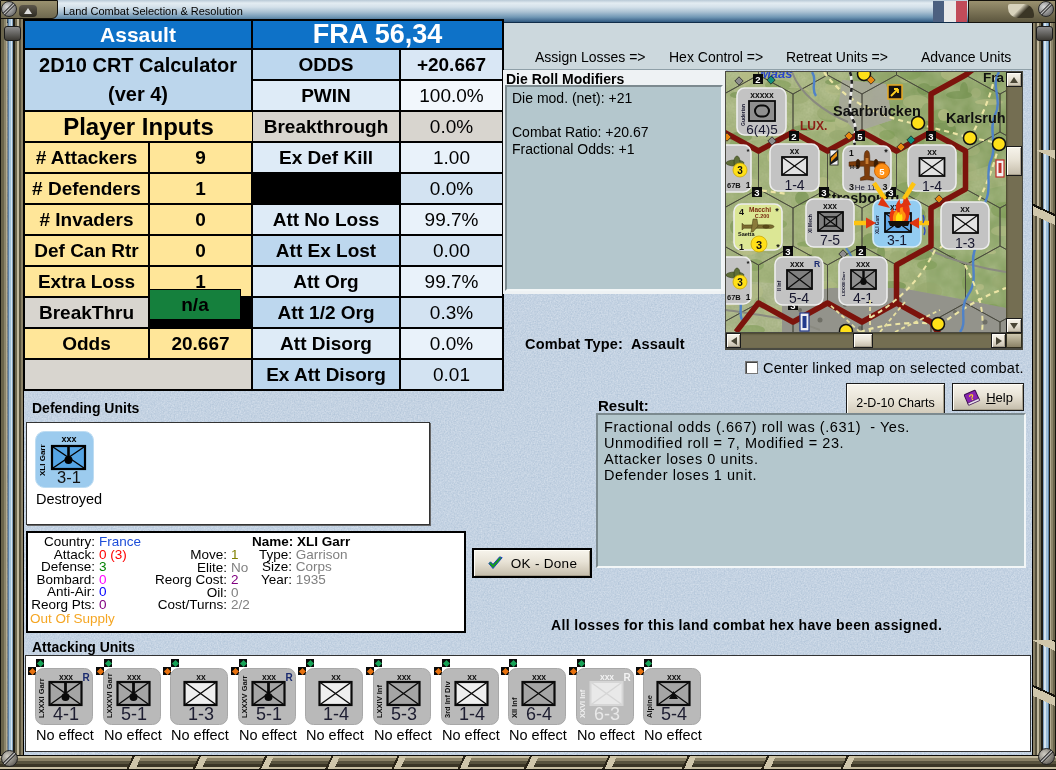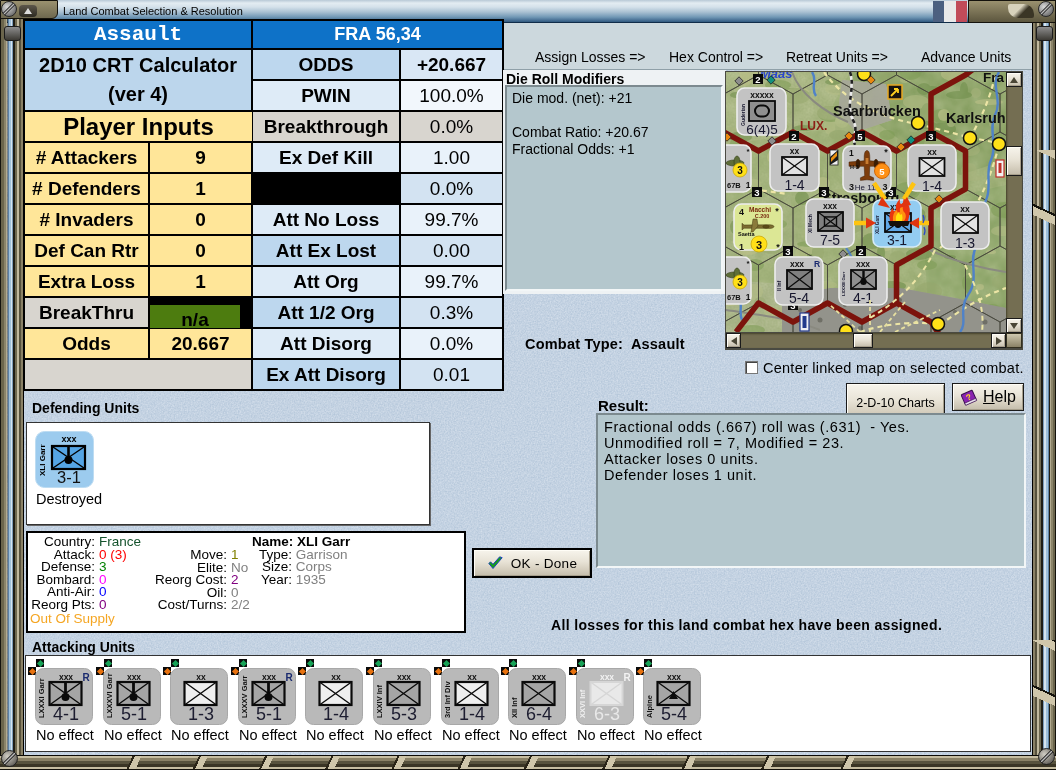--- a/index.html
+++ b/index.html
@@ -57,23 +57,23 @@
   <div class="abs" style="left:1038px;top:1px;width:16px;height:16px;border-radius:50%;background:linear-gradient(135deg, rgba(0,0,0,0) 40%, #2e2e2e 44%, #bdbdbd 50%, #2e2e2e 56%, rgba(0,0,0,0) 60%), radial-gradient(circle at 35% 35%, #d8d8d8, #8d8d8d 55%, #4c4c4c);border:1px solid #2a2a2a;box-sizing:border-box;"></div>
 
   <div class="abs" style="left:1036px;top:26px;width:15px;height:13px;background:linear-gradient(#8d8d8d,#3c3a34);border-radius:3px;border:1px solid #1c1c1c;"></div>
 
   <div class="abs" style="left:1px;top:750px;width:17px;height:17px;border-radius:50%;background:linear-gradient(135deg, rgba(0,0,0,0) 40%, #2e2e2e 44%, #bdbdbd 50%, #2e2e2e 56%, rgba(0,0,0,0) 60%), radial-gradient(circle at 35% 35%, #d0cdc4, #84817a 55%, #474440);border:1px solid #202020;box-sizing:border-box;"></div>
 
   <div class="abs" style="left:1038px;top:748px;width:17px;height:17px;border-radius:50%;background:linear-gradient(135deg, rgba(0,0,0,0) 40%, #2e2e2e 44%, #bdbdbd 50%, #2e2e2e 56%, rgba(0,0,0,0) 60%), radial-gradient(circle at 35% 35%, #d0cdc4, #84817a 55%, #474440);border:1px solid #202020;box-sizing:border-box;"></div>
 
   <div class="abs" style="left:23px;top:19px;width:481px;height:372px;background:#000;"></div>
 
-  <div class="cell" style="left:24px;top:20px;width:228px;height:29px;background:#0e72c8;color:#fff;font-size:21px;font-family:Liberation Mono, monospace;">Assault</div>
-
-  <div class="cell" style="left:252px;top:20px;width:251px;height:29px;background:#0e72c8;color:#fff;font-size:18px;">FRA 56,34</div>
+  <div class="cell" style="left:24px;top:20px;width:228px;height:29px;background:#0e72c8;color:#fff;font-size:21px;">Assault</div>
+
+  <div class="cell" style="left:252px;top:20px;width:251px;height:29px;background:#0e72c8;color:#fff;font-size:27px;">FRA 56,34</div>
 
   <div class="cell" style="left:24px;top:49px;width:228px;height:62px;background:#bcd6ec;font-size:20px;flex-direction:column;line-height:29px;">
       <div>2D10 CRT Calculator</div>
       <div>(ver 4)</div>
     </div>
 
   <div class="cell" style="left:252px;top:49px;width:148px;height:31px;background:#bdd7ee;font-size:19px;">ODDS</div>
   <div class="cell" style="left:400px;top:49px;width:103px;height:31px;background:#d9e7f5;font-size:19px;">+20.667</div>
 
   <div class="cell" style="left:252px;top:80px;width:148px;height:31px;background:#deebf7;font-size:19px;">PWIN</div>
@@ -102,21 +102,21 @@
   <div class="cell" style="left:149px;top:235px;width:103px;height:31px;background:#ffe699;font-size:19px;">0</div>
   <div class="cell" style="left:252px;top:235px;width:148px;height:31px;background:#bdd7ee;font-size:19px;">Att Ex Lost</div>
   <div class="cell" style="left:400px;top:235px;width:103px;height:31px;background:#d3e3f2;font-size:19px;font-weight:normal;">0.00</div>
 
   <div class="cell" style="left:24px;top:266px;width:125px;height:31px;background:#ffe699;font-size:19px;">Extra Loss</div>
   <div class="cell" style="left:149px;top:266px;width:103px;height:31px;background:#ffe699;font-size:19px;">1</div>
   <div class="cell" style="left:252px;top:266px;width:148px;height:31px;background:#deebf7;font-size:19px;">Att Org</div>
   <div class="cell" style="left:400px;top:266px;width:103px;height:31px;background:#e9f2fa;font-size:19px;font-weight:normal;">99.7%</div>
 
   <div class="cell" style="left:24px;top:297px;width:125px;height:31px;background:#d8d5cf;font-size:19px;">BreakThru</div>
-  <div class="cell" style="left:149px;top:304px;width:92px;height:31px;background:#4d7c0f;font-size:19px;">n/a</div>
+  <div class="cell" style="left:149px;top:289px;width:92px;height:31px;background:#15803d;font-size:19px;">n/a</div>
   <div class="cell" style="left:252px;top:297px;width:148px;height:31px;background:#bdd7ee;font-size:19px;">Att 1/2 Org</div>
   <div class="cell" style="left:400px;top:297px;width:103px;height:31px;background:#d3e3f2;font-size:19px;font-weight:normal;">0.3%</div>
 
   <div class="cell" style="left:24px;top:328px;width:125px;height:31px;background:#ffe699;font-size:19px;">Odds</div>
   <div class="cell" style="left:149px;top:328px;width:103px;height:31px;background:#ffe699;font-size:19px;">20.667</div>
   <div class="cell" style="left:252px;top:328px;width:148px;height:31px;background:#deebf7;font-size:19px;">Att Disorg</div>
   <div class="cell" style="left:400px;top:328px;width:103px;height:31px;background:#e9f2fa;font-size:19px;font-weight:normal;">0.0%</div>
 
   <div class="cell" style="left:24px;top:359px;width:228px;height:31px;background:#d8d5cf;"></div>
 
@@ -636,21 +636,21 @@
   <div class="btn" style="left:846px;top:383px;width:99px;height:39px;font-size:12.5px;">2-D-10 Charts</div>
 
   <div class="btn" style="left:952px;top:383px;width:72px;height:28px;font-size:14px;">
     <svg width="18" height="17" viewBox="0 0 18 17" style="margin-right:5px;">
         <g transform="rotate(-24 9 9)">
           <rect x="3" y="3" width="12" height="11" rx="1" fill="#8a24b0" stroke="#3a0d50" stroke-width="1"></rect>
           <rect x="3" y="12" width="12" height="2.4" fill="#e8e0ee" stroke="#3a0d50" stroke-width="0.6"></rect>
           <text x="9" y="11" font-size="8.5" fill="#ffd820" font-weight="bold" text-anchor="middle" font-family="Liberation Sans">?</text>
         </g>
       </svg>
-    <span style="font-size:16px;"><u>H</u>elp</span>
+    <span style="font-size:13px;"><u>H</u>elp</span>
     </div>
 
   <div class="abs" style="left:598px;top:397px;font-size:15px;font-weight:bold;color:#000;">Result:</div>
 
   <div class="sunken" style="left:596px;top:413px;width:430px;height:155px;"></div>
 
   <div class="abs" style="left:604px;top:419px;font-size:14.5px;color:#000;line-height:16px;letter-spacing:0.55px;">Fractional odds (.667) roll was (.631)&nbsp; - Yes.<br>Unmodified roll = 7, Modified = 23.<br>Attacker loses 0 units.<br>Defender loses 1 unit.</div>
 
   <div class="abs" style="left:32px;top:400px;font-size:14px;font-weight:bold;color:#000;">Defending Units</div>
 
@@ -667,21 +667,21 @@
     <text x="34" y="52" font-size="16.5" fill="#111" text-anchor="middle" font-family="Liberation Sans">3-1</text>
     <text x="10" y="45" font-size="8" font-weight="bold" fill="#000" transform="rotate(-90 10 45)" font-family="Liberation Sans">XLI Garr</text>
   </svg>
 
   <div class="abs" style="left:36px;top:491px;font-size:14.5px;color:#000;">Destroyed</div>
 
   <div class="abs" style="left:26px;top:531px;width:440px;height:102px;background:#fff;border:2px solid #000;box-sizing:border-box;"></div>
 
   <div class="abs" style="left:30px;top:536px;width:65px;font-size:13.5px;color:#000;line-height:12.6px;text-align:right;">Country:<br>Attack:<br>Defense:<br>Bombard:<br>Anti-Air:<br>Reorg Pts:</div>
 
-  <div class="abs" style="left:99px;top:536px;font-size:13.5px;line-height:12.6px;"><span style="color:#14532d">France</span><br><span style="color:#ff0000">0 (3)</span><br><span style="color:#008000">3</span><br><span style="color:#ff00ff">0</span><br><span style="color:#0000ff">0</span><br><span style="color:#800080">0</span></div>
+  <div class="abs" style="left:99px;top:536px;font-size:13.5px;line-height:12.6px;"><span style="color:#1d4ed8">France</span><br><span style="color:#ff0000">0 (3)</span><br><span style="color:#008000">3</span><br><span style="color:#ff00ff">0</span><br><span style="color:#0000ff">0</span><br><span style="color:#800080">0</span></div>
 
   <div class="abs" style="left:30px;top:611px;font-size:13.5px;color:#f5a623;">Out Of Supply</div>
 
   <div class="abs" style="left:140px;top:549px;width:87px;font-size:13.5px;color:#000;line-height:12.6px;text-align:right;">Move:<br>Elite:<br>Reorg Cost:<br>Oil:<br>Cost/Turns:</div>
 
   <div class="abs" style="left:231px;top:549px;font-size:13.5px;line-height:12.6px;"><span style="color:#808000">1</span><br><span style="color:#808080">No</span><br><span style="color:#800080">2</span><br><span style="color:#808080">0</span><br><span style="color:#808080">2/2</span></div>
 
   <div class="abs" style="left:245px;top:536px;width:130px;font-size:13.5px;line-height:12.6px;"><div style="padding-left:7px;"><b>Name: XLI Garr</b></div><div style="text-align:right;width:47px;display:inline-block;">Type:</div> <span style="color:#808080">Garrison</span><br><div style="text-align:right;width:47px;display:inline-block;">Size:</div> <span style="color:#808080">Corps</span><br><div style="text-align:right;width:47px;display:inline-block;">Year:</div> <span style="color:#808080">1935</span></div>
 
   <div class="btn" style="left:472px;top:548px;width:120px;height:30px;border:2px solid #000;font-size:13.5px;letter-spacing:0.3px;">

